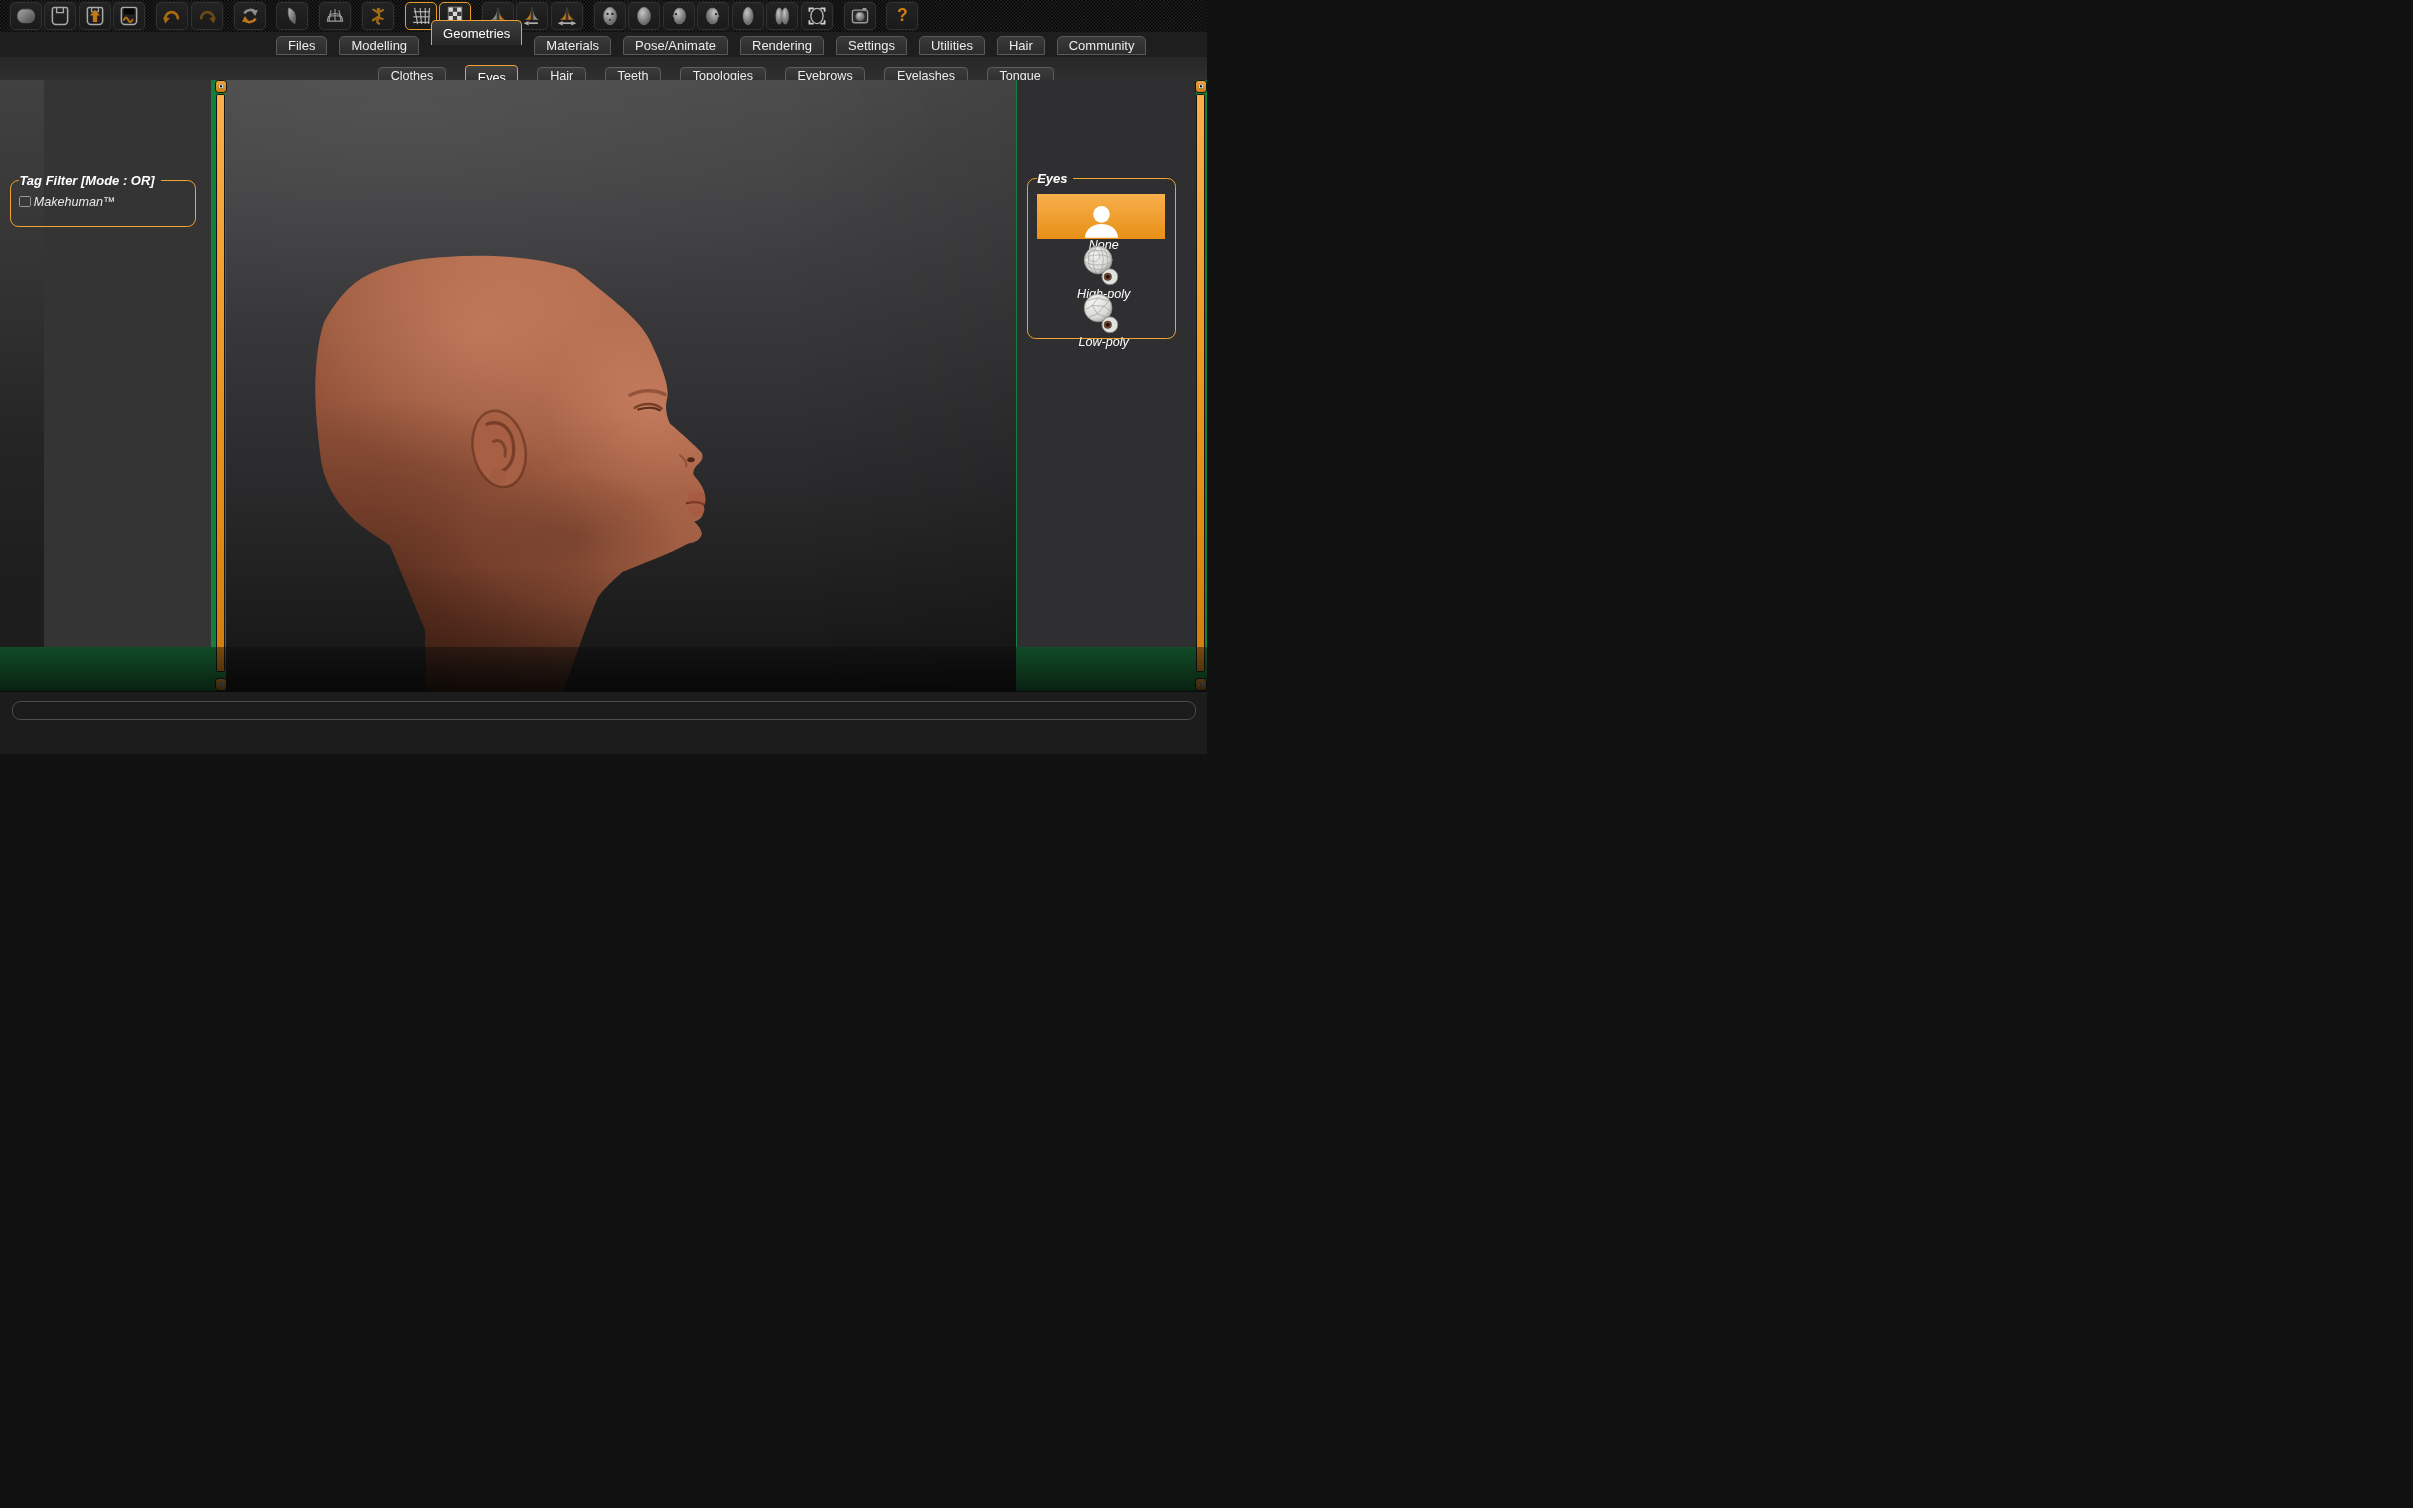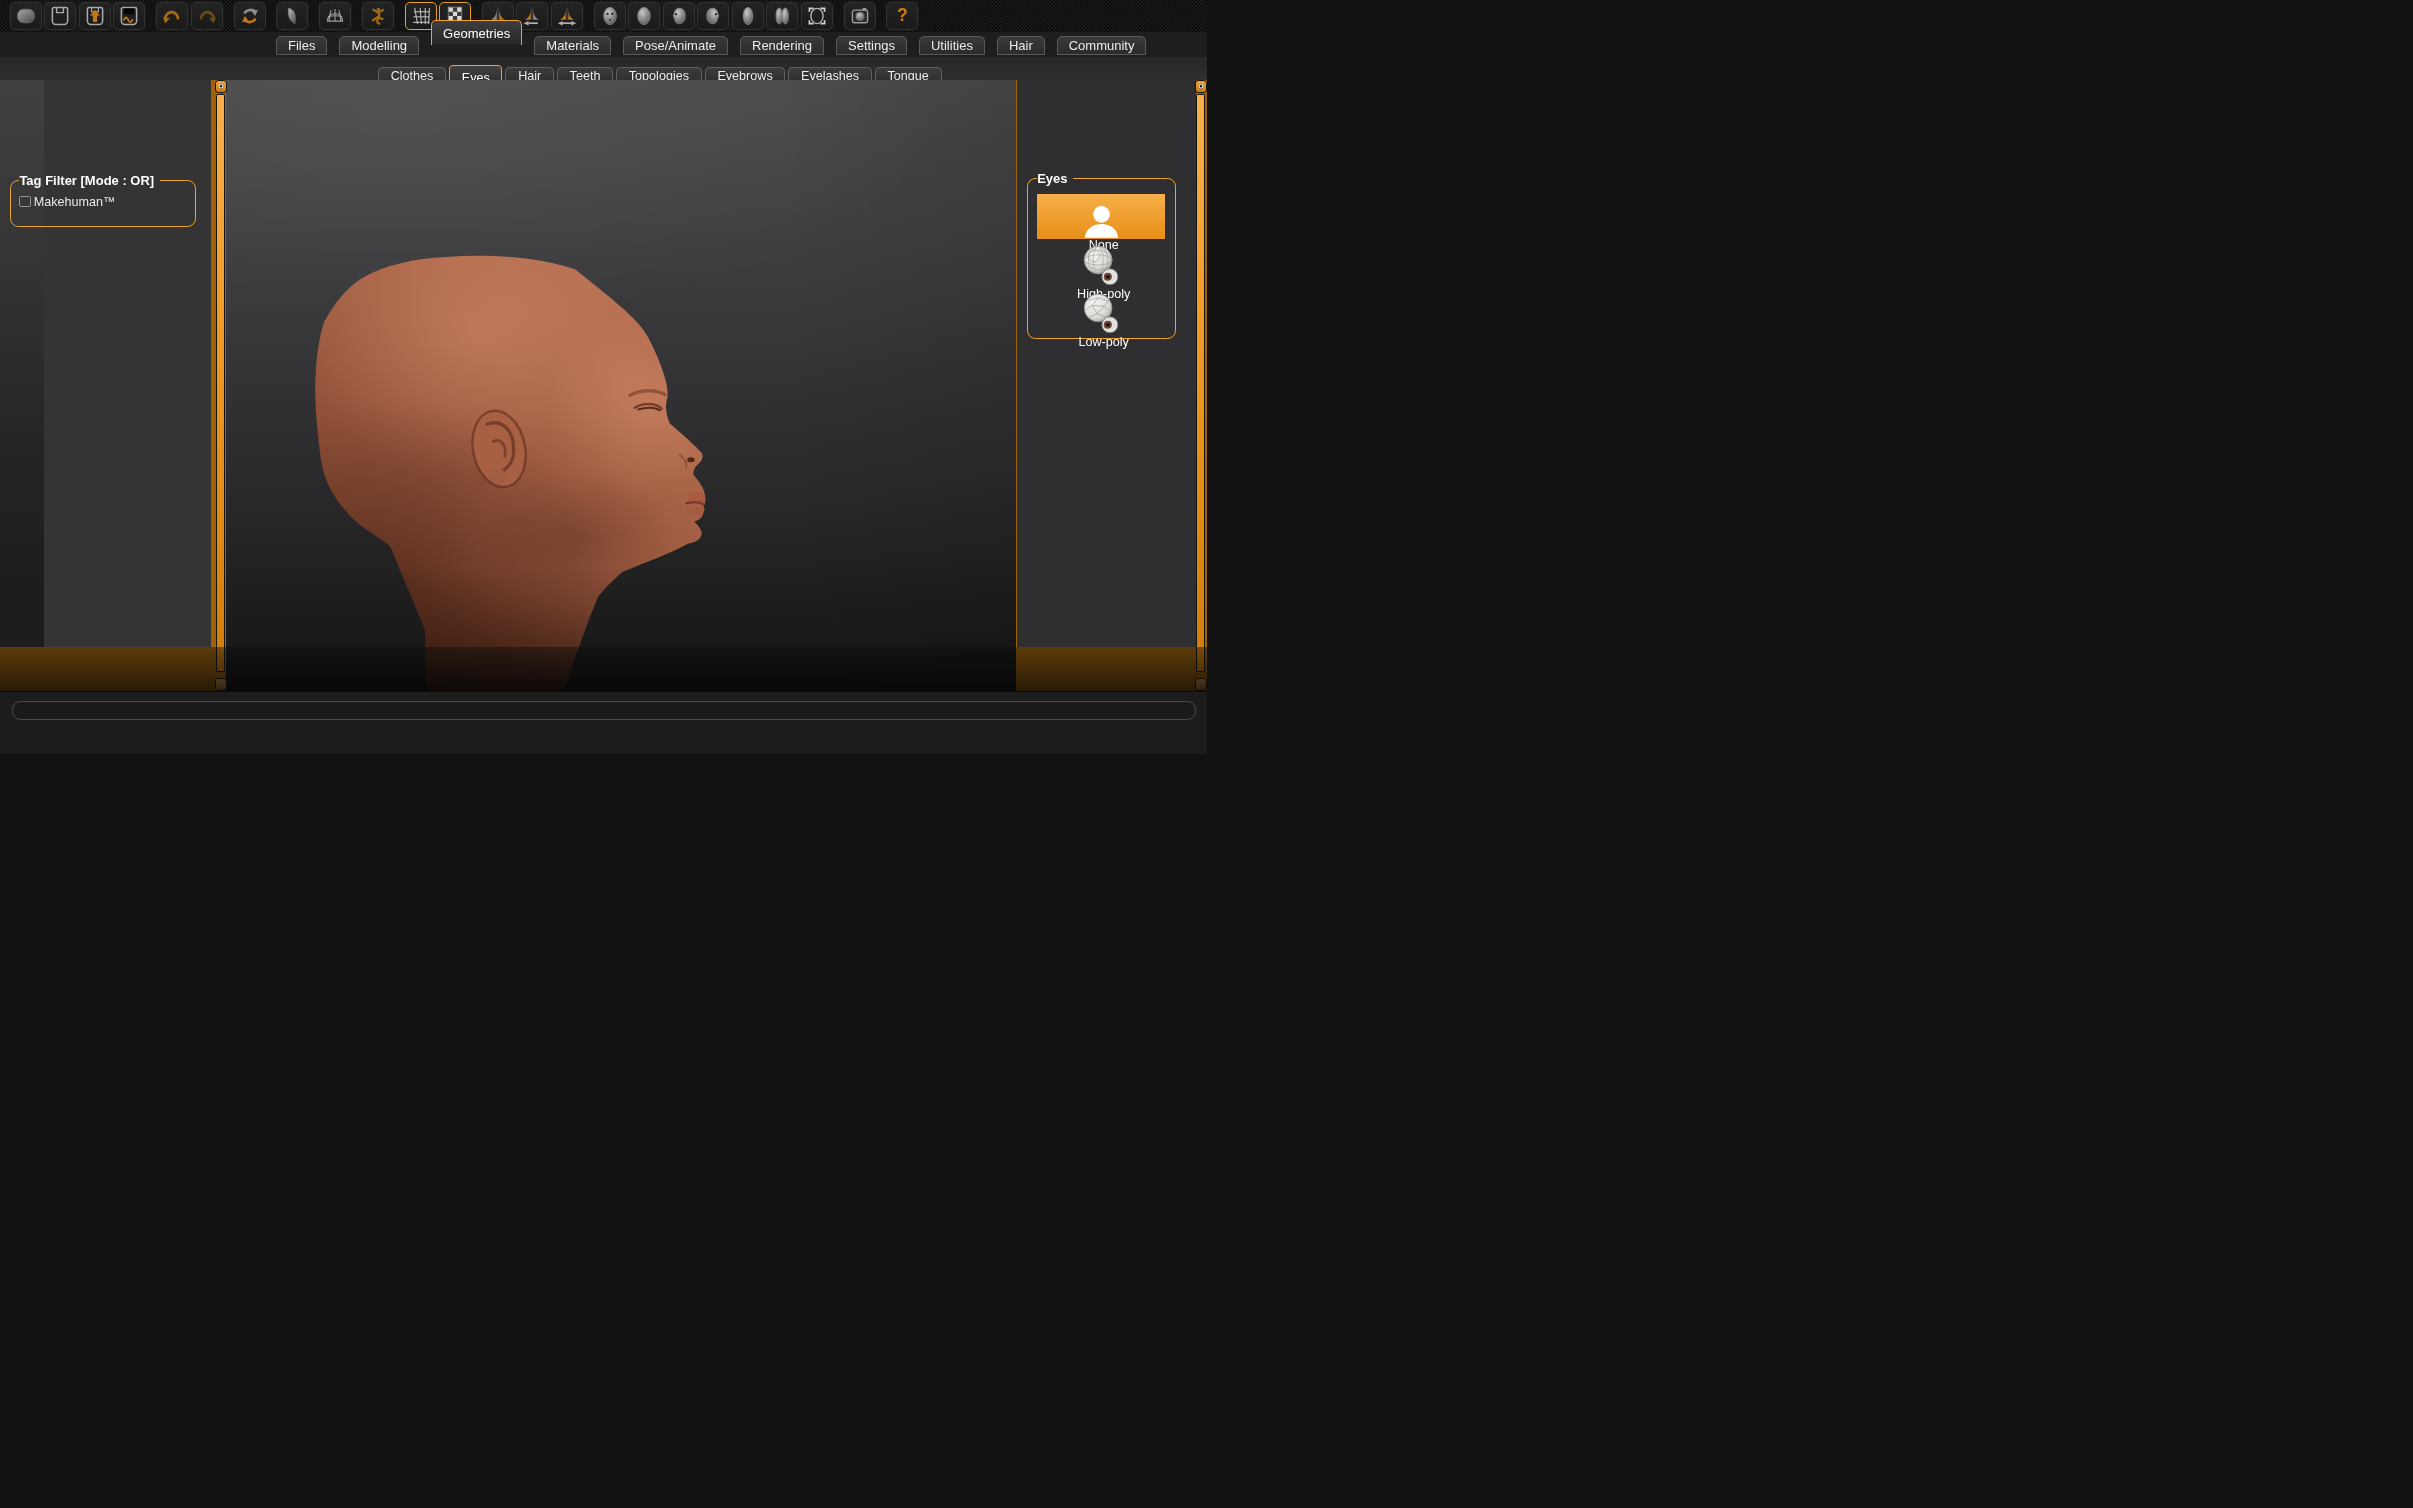--- a/index.html
+++ b/index.html
@@ -40,35 +40,35 @@
   }
   .main-tab.selected{
     height:25px;margin-bottom:12px;color:#fff;
     background:linear-gradient(#3e3e3e,#262626);
     border:1.7px solid #f0a030;border-bottom:none;
   }
   .tabrow-sub{
     position:absolute;left:0;top:57px;width:1207px;height:33px;
     background:linear-gradient(#272727,#323232);
     border-bottom:0.8px solid #0e0e0e;
-    display:flex;align-items:flex-end;gap:3px;padding-left:378px;
+    display:flex;align-items:flex-end;gap:19px;padding-left:378px;
   }
   .sub-tab{
     height:17.6px;padding:0 11.7px;display:flex;align-items:center;
     font-size:12.6px;color:#ececec;
     background:linear-gradient(#3b3b3b,#2d2d2d);
     border:0.8px solid #5e5e5e;border-radius:4.2px 4.2px 0 0;margin-bottom:4.2px;
   }
   .sub-tab.selected{
     height:24px;margin-bottom:0;color:#fff;
     background:linear-gradient(#424242,#282828);
     border:1.7px solid #f0a030;border-bottom:none;
   }
   
-  .content{position:absolute;left:0;top:80px;width:1448px;height:611px;background:#a16207;}
+  .content{position:absolute;left:0;top:80px;width:1448px;height:611px;background:#15803d;font-style:italic;}
   .left-col{
     position:absolute;left:0;top:0;width:44px;height:567px;
     background:linear-gradient(#414141,#333333 35%,#242424 65%,#1d1d1d 90%);
   }
   .left-panel-bg{position:absolute;left:44px;top:0;width:167px;height:567px;background:#343434;}
   .right-panel-bg{position:absolute;left:1017px;top:0;width:179px;height:567px;background:#2f2f31;}
   
   fieldset.gbox{position:absolute;border:1.3px solid #efa52f;border-radius:8.4px;margin:0;background:transparent;z-index:5;}
   fieldset.gbox legend{font-size:13px;font-weight:bold;color:#fff;padding:0 5.9px 0 0;margin-left:0;}
   .fs-tag{left:10px;top:93px;width:186px;height:54px;padding:6.7px 0 0 8.4px;}

